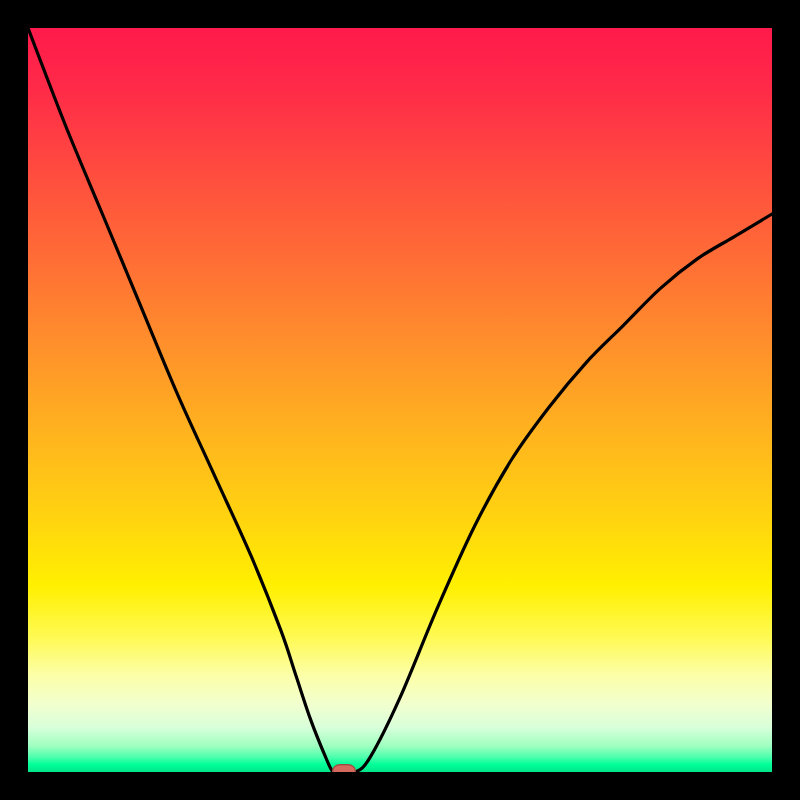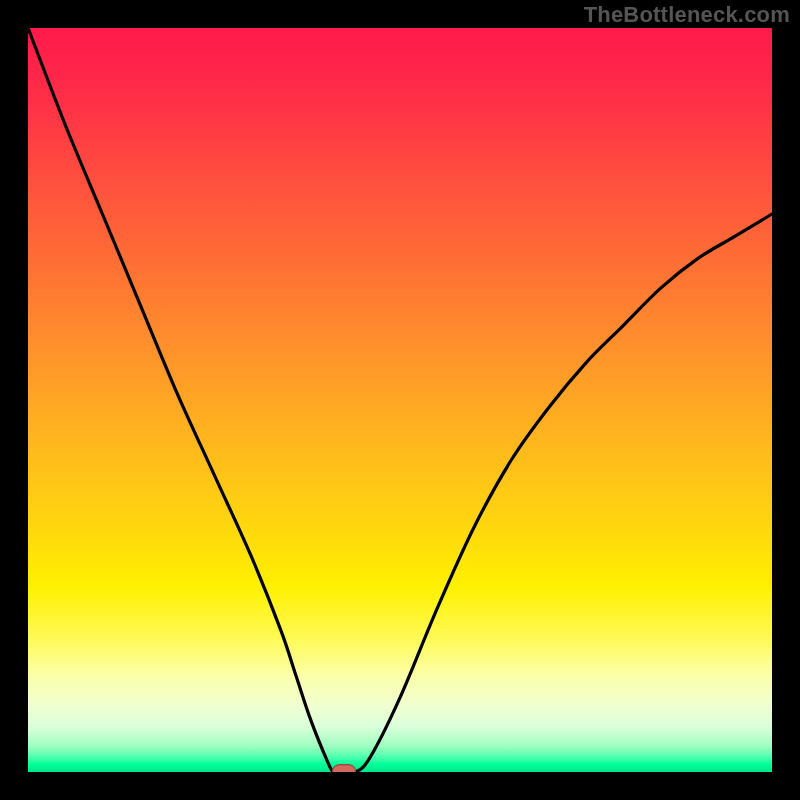--- a/index.html
+++ b/index.html
@@ -74,21 +74,20 @@
     border: 1px solid #9c4a40;
     box-shadow: 0 0 0 0.5px rgba(0,0,0,0.2) inset;
     transform: translate(-50%, -50%);
   }
 </style>
 </head>
 <body>
 
 <div class="frame">
 
-  <div class="watermark">TheBottleneck.com</div>
 
   <div class="plot-area">
     <div class="gradient-bg"></div>
 
     <svg class="curve" viewBox="0 0 744 744" preserveAspectRatio="none">
       <path id="curve-path" d="M 0 0 C 6.2 16.120000000000005, 24.800000000000004 65.72000000000003, 37.2 96.72000000000003 C 49.6 127.72000000000003, 62.00000000000001 156.24, 74.4 186 C 86.80000000000001 215.76, 99.19999999999999 245.51999999999998, 111.6 275.28 C 124 305.03999999999996, 136.4 336.04, 148.8 364.56 C 161.20000000000002 393.08, 173.6 419.12, 186 446.4 C 198.4 473.67999999999995, 212.04 502.2, 223.2 528.24 C 234.35999999999999 554.28, 245.52 582.8, 252.96 602.64 C 260.4 622.48, 262.88 632.4, 267.84 647.28 C 272.79999999999995 662.16, 277.76 678.28, 282.72 691.92 C 287.68000000000006 705.56, 293.88000000000005 720.44, 297.6 729.12 C 301.32 737.8, 302.55999999999995 741.52, 305.03999999999996 744 C 307.52 746.48, 308.75999999999993 744, 312.47999999999996 744 C 316.2 744, 322.4 746.48, 327.36 744 C 332.32000000000005 741.52, 334.8 741.52, 342.24 729.12 C 349.68 716.72, 360.84 694.4000000000001, 372 669.6 C 383.16 644.8, 396.80000000000007 608.8399999999999, 409.20000000000005 580.3199999999999 C 421.6 551.8, 434 523.28, 446.4 498.48 C 458.79999999999995 473.68000000000006, 471.20000000000005 451.36, 483.6 431.52000000000004 C 496 411.68000000000006, 508.4 395.56, 520.8 379.44 C 533.1999999999999 363.32, 545.6 348.43999999999994, 558 334.79999999999995 C 570.4 321.15999999999997, 582.8000000000001 310, 595.2 297.6 C 607.6 285.20000000000005, 620 271.56, 632.4 260.4 C 644.8 249.23999999999998, 657.2 239.31999999999996, 669.6 230.64 C 682 221.96, 694.4 215.76000000000005, 706.8 208.32000000000005 C 719.1999999999999 200.88000000000005, 737.8 189.72, 744 186" fill="none" stroke="#000" stroke-width="3.2" stroke-linecap="round" stroke-linejoin="round"></path>
     </svg>
 
     <div class="marker" id="min-marker" style="left: 316.2px; top: 744px;"></div>
   </div>

